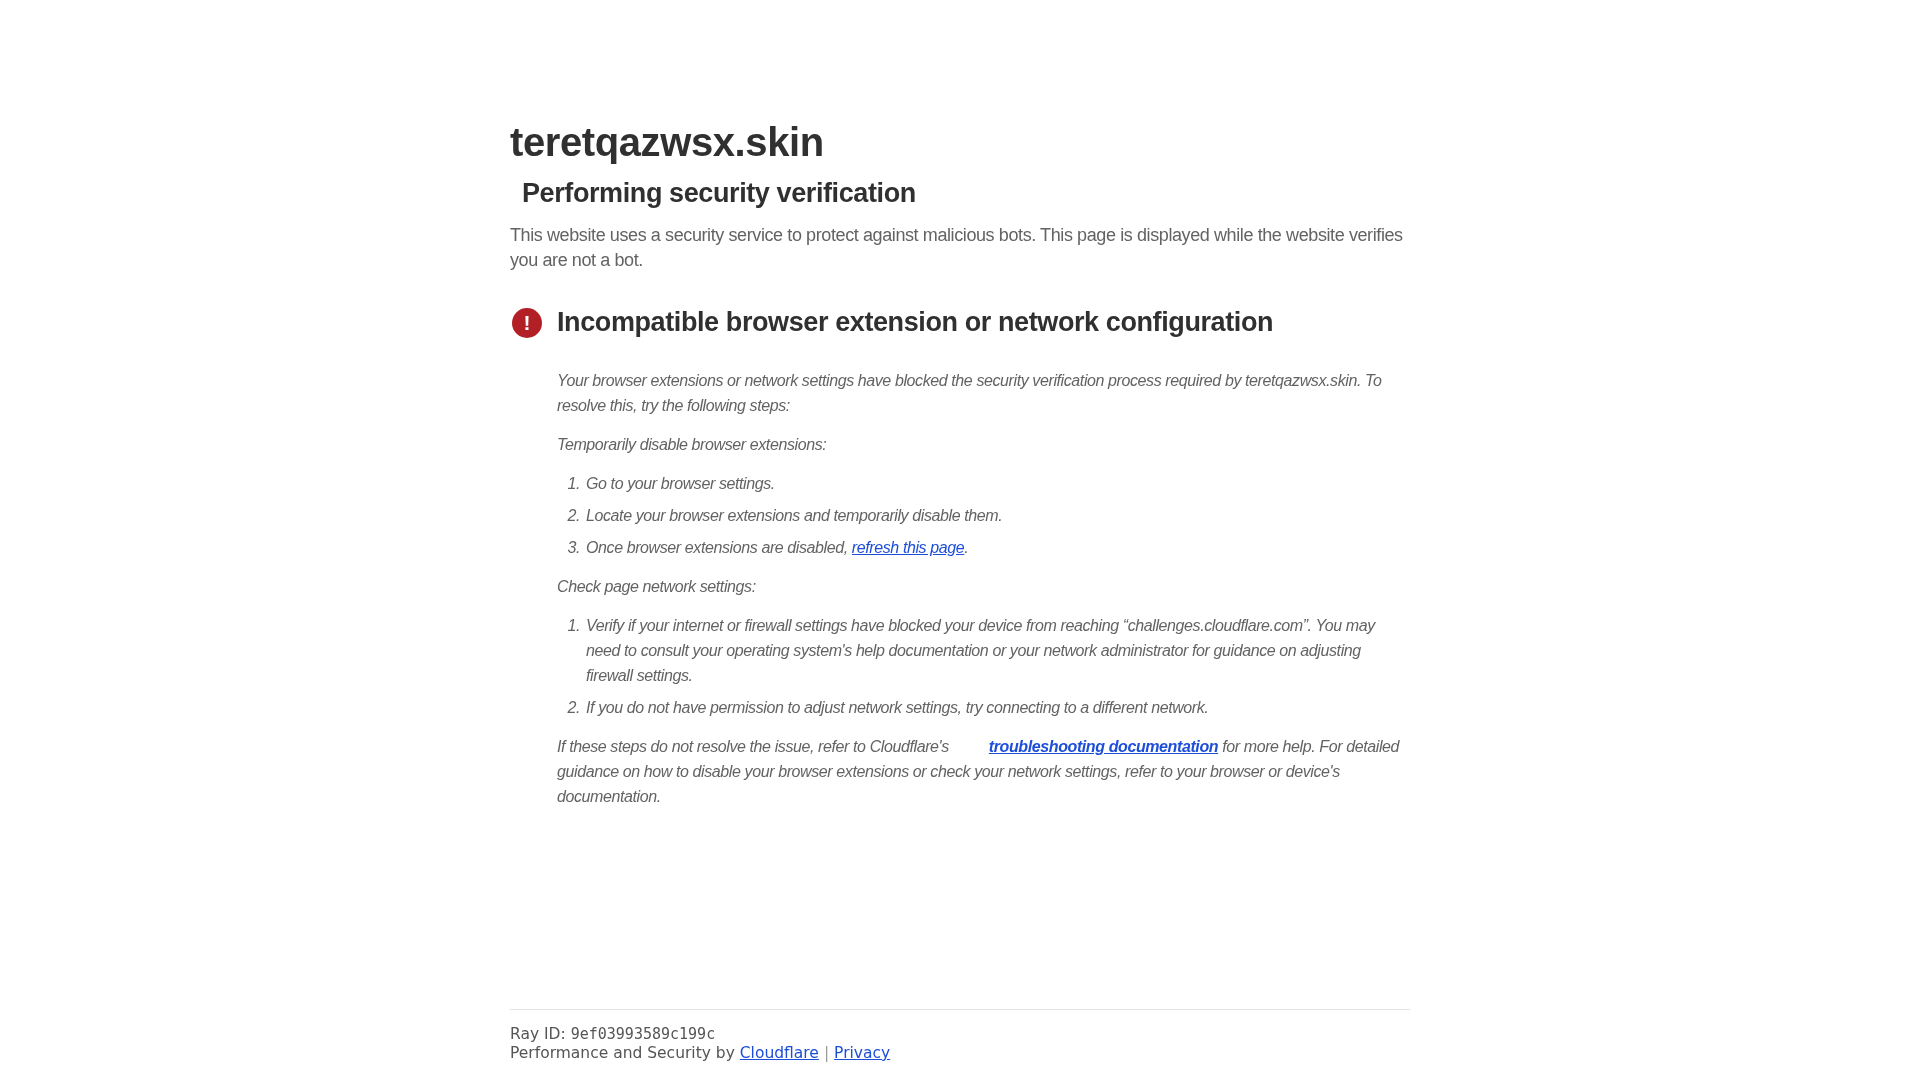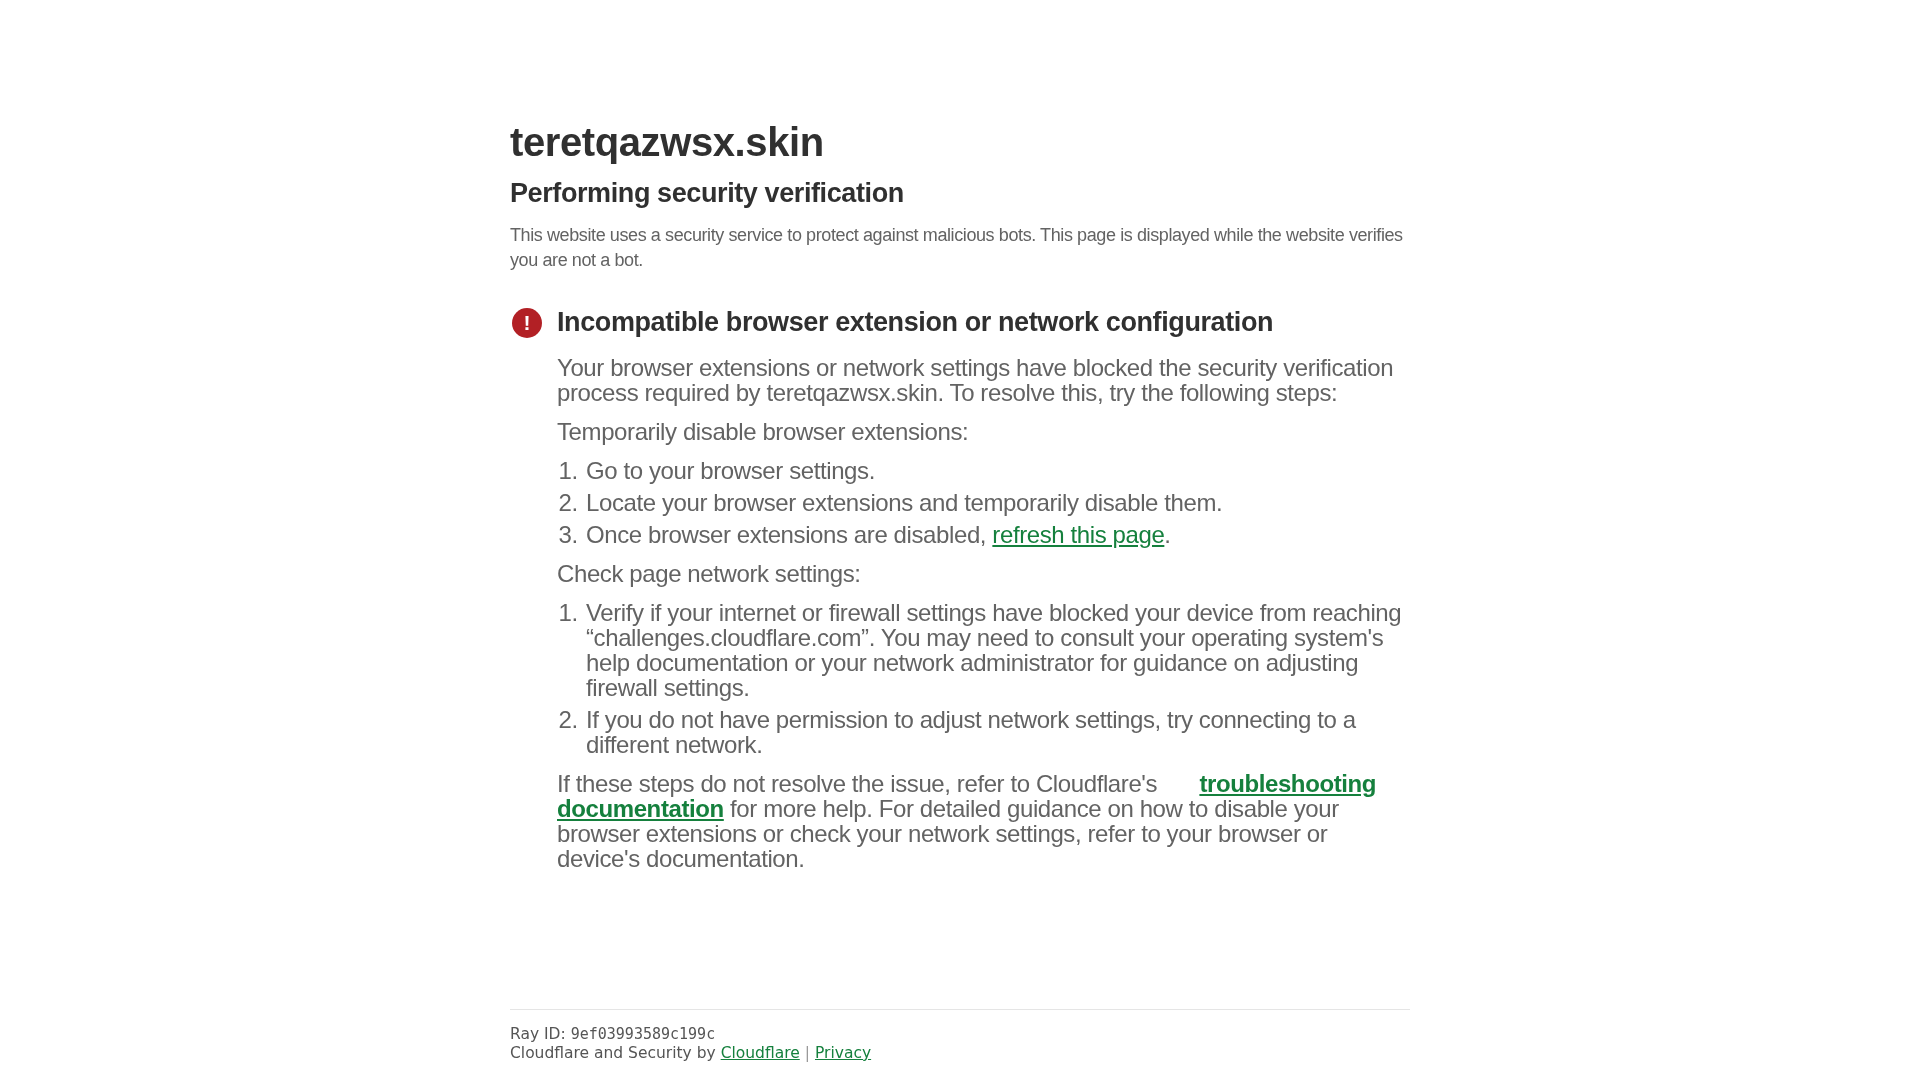--- a/index.html
+++ b/index.html
@@ -30,21 +30,21 @@
     font-size: 40px;
     font-weight: bold;
     color: #303030;
     margin: 0 0 14px 0;
     line-height: 1.1;
   }
   .page-subtitle {
     font-size: 27px;
     font-weight: bold;
     color: #303030;
-    margin: 0 0 14px 0;
+    margin: 0 0 14px 12px;
     line-height: 1.15;
   }
   .lead {
     font-size: 18px;
     color: #636363;
     line-height: 25px;
     margin: 0;
     max-width: 900px;
   }
   .error-section {
@@ -72,41 +72,42 @@
   }
   .error-heading {
     font-size: 27px;
     font-weight: bold;
     color: #303030;
     margin: 0;
     line-height: 1.15;
   }
   .error-body {
     margin-left: 47px;
-    margin-top: 17px;
-    font-size: 24px;
+    margin-top: 30px;
+    font-size: 16px;
     color: #636363;
     line-height: 25px;
     max-width: 860px;
+    font-style: italic;
   }
   .error-body p {
     margin: 0 0 14px 0;
   }
   .error-body ol {
     margin: 0 0 14px 0;
     padding-left: 27px;
   }
   .error-body li {
     margin-bottom: 7px;
     padding-left: 2px;
   }
   .error-body li:last-child { margin-bottom: 0; }
   .closing { margin-bottom: 0 !important; }
   a.text-link {
-    color: #15803d;
+    color: #1d4ed8;
     text-decoration: underline;
     cursor: pointer;
   }
   a.text-link.bold { font-weight: bold; padding-left: 36px; }
   .footer {
     margin-top: auto;
     border-top: 1px solid #e5e5e5;
     padding: 15px 0 17px 0;
     text-align: left;
     font-family: "DejaVu Sans", sans-serif;
@@ -157,17 +158,17 @@
           <li>Verify if your internet or firewall settings have blocked your device from reaching “challenges.cloudflare.com”. You may need to consult your operating system's help documentation or your network administrator for guidance on adjusting firewall settings.</li>
           <li>If you do not have permission to adjust network settings, try connecting to a different network.</li>
         </ol>
 
         <p class="closing"><span>If these steps do not resolve the issue, refer to Cloudflare's </span><a class="text-link bold" href="#">troubleshooting documentation</a><span> for more help. For detailed guidance on how to disable your browser extensions or check your network settings, refer to your browser or device's documentation.</span></p>
       </div>
     </div>
 
     <div class="footer">
       <div><span>Ray ID: </span><span class="ray-id-value">9ef03993589c199c</span></div>
-      <div><span>Cloudflare and Security by </span><a class="text-link" href="#">Cloudflare</a><span class="credit-separator">|</span><a class="text-link" href="#">Privacy</a></div>
+      <div><span>Performance and Security by </span><a class="text-link" href="#">Cloudflare</a><span class="credit-separator">|</span><a class="text-link" href="#">Privacy</a></div>
     </div>
 
   </div>
 </div>
 
 </body></html>

